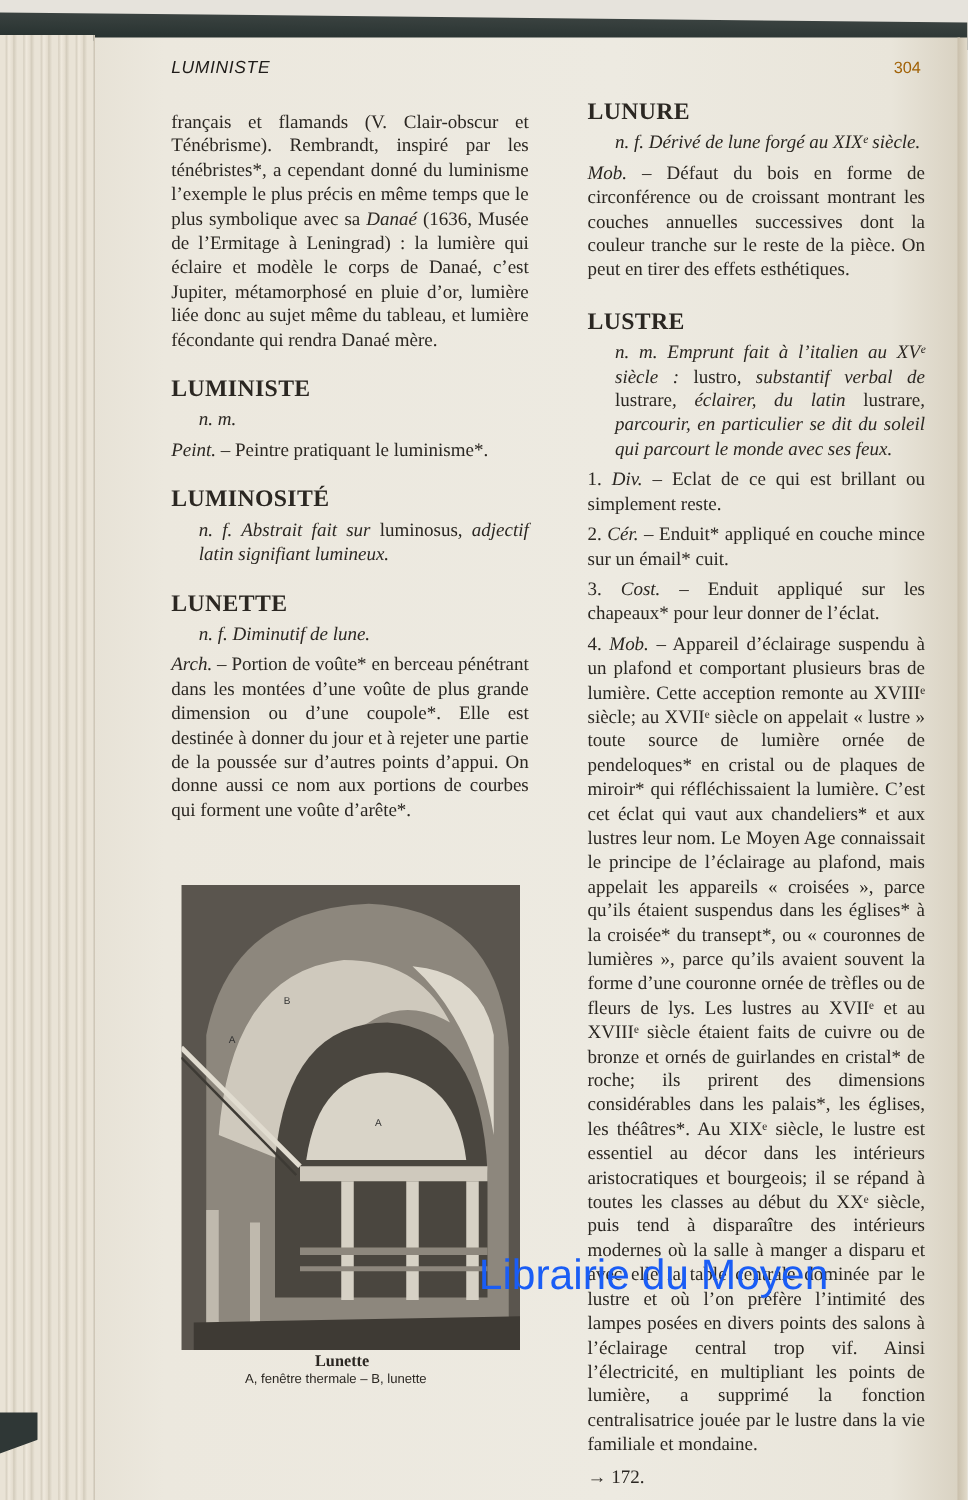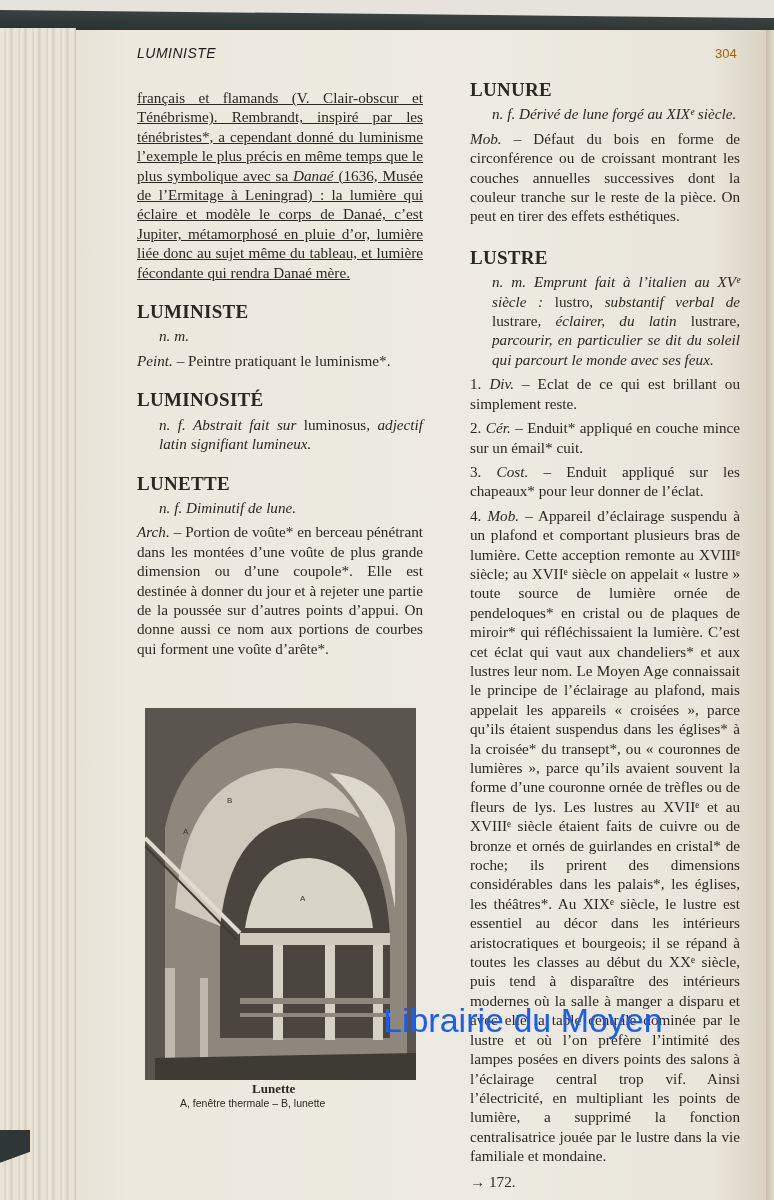--- a/index.html
+++ b/index.html
@@ -46,32 +46,32 @@
   .col-left { left: 137px; top: 88px; width: 286px; }
   .col-right { left: 470px; top: 80px; width: 270px; }
 
   .entry { margin-bottom: 16px; }
   .headword { font-weight: bold; font-size: 19px; letter-spacing: 0.3px; margin-bottom: 5px; }
   .etym { font-style: italic; padding-left: 22px; margin-bottom: 5px; text-align: justify; }
   .etym .roman { font-style: normal; }
   .def { margin-bottom: 5px; }
   .domain { font-style: italic; }
   .xref { margin-top: 6px; }
-  .para { margin-bottom: 12px; text-decoration: underline; }
+  .para { margin-bottom: 12px; }
 
   .figure {
     position: absolute; left: 145px; top: 708px; width: 271px; height: 372px;
     background: #d8d3c9; overflow: hidden;
   }
   .figure svg { width: 100%; height: 100%; display: block; }
   .caption-title {
     position: absolute; left: 252px; top: 1081px; font-weight: bold; font-size: 13px;
   }
   .caption-sub {
-    position: absolute; left: 180px; top: 1097px;
+    position: absolute; left: 196px; top: 1097px;
     font-family: "Liberation Sans", "DejaVu Sans", sans-serif; font-size: 10.5px;
   }
 
   .watermark {
     position: absolute; left: 383px; top: 1001px;
     font-family: "Liberation Sans", "DejaVu Sans", sans-serif;
     font-size: 34px; color: #1a5df5; letter-spacing: 0px; white-space: nowrap;
   }
 </style>
 </head>

